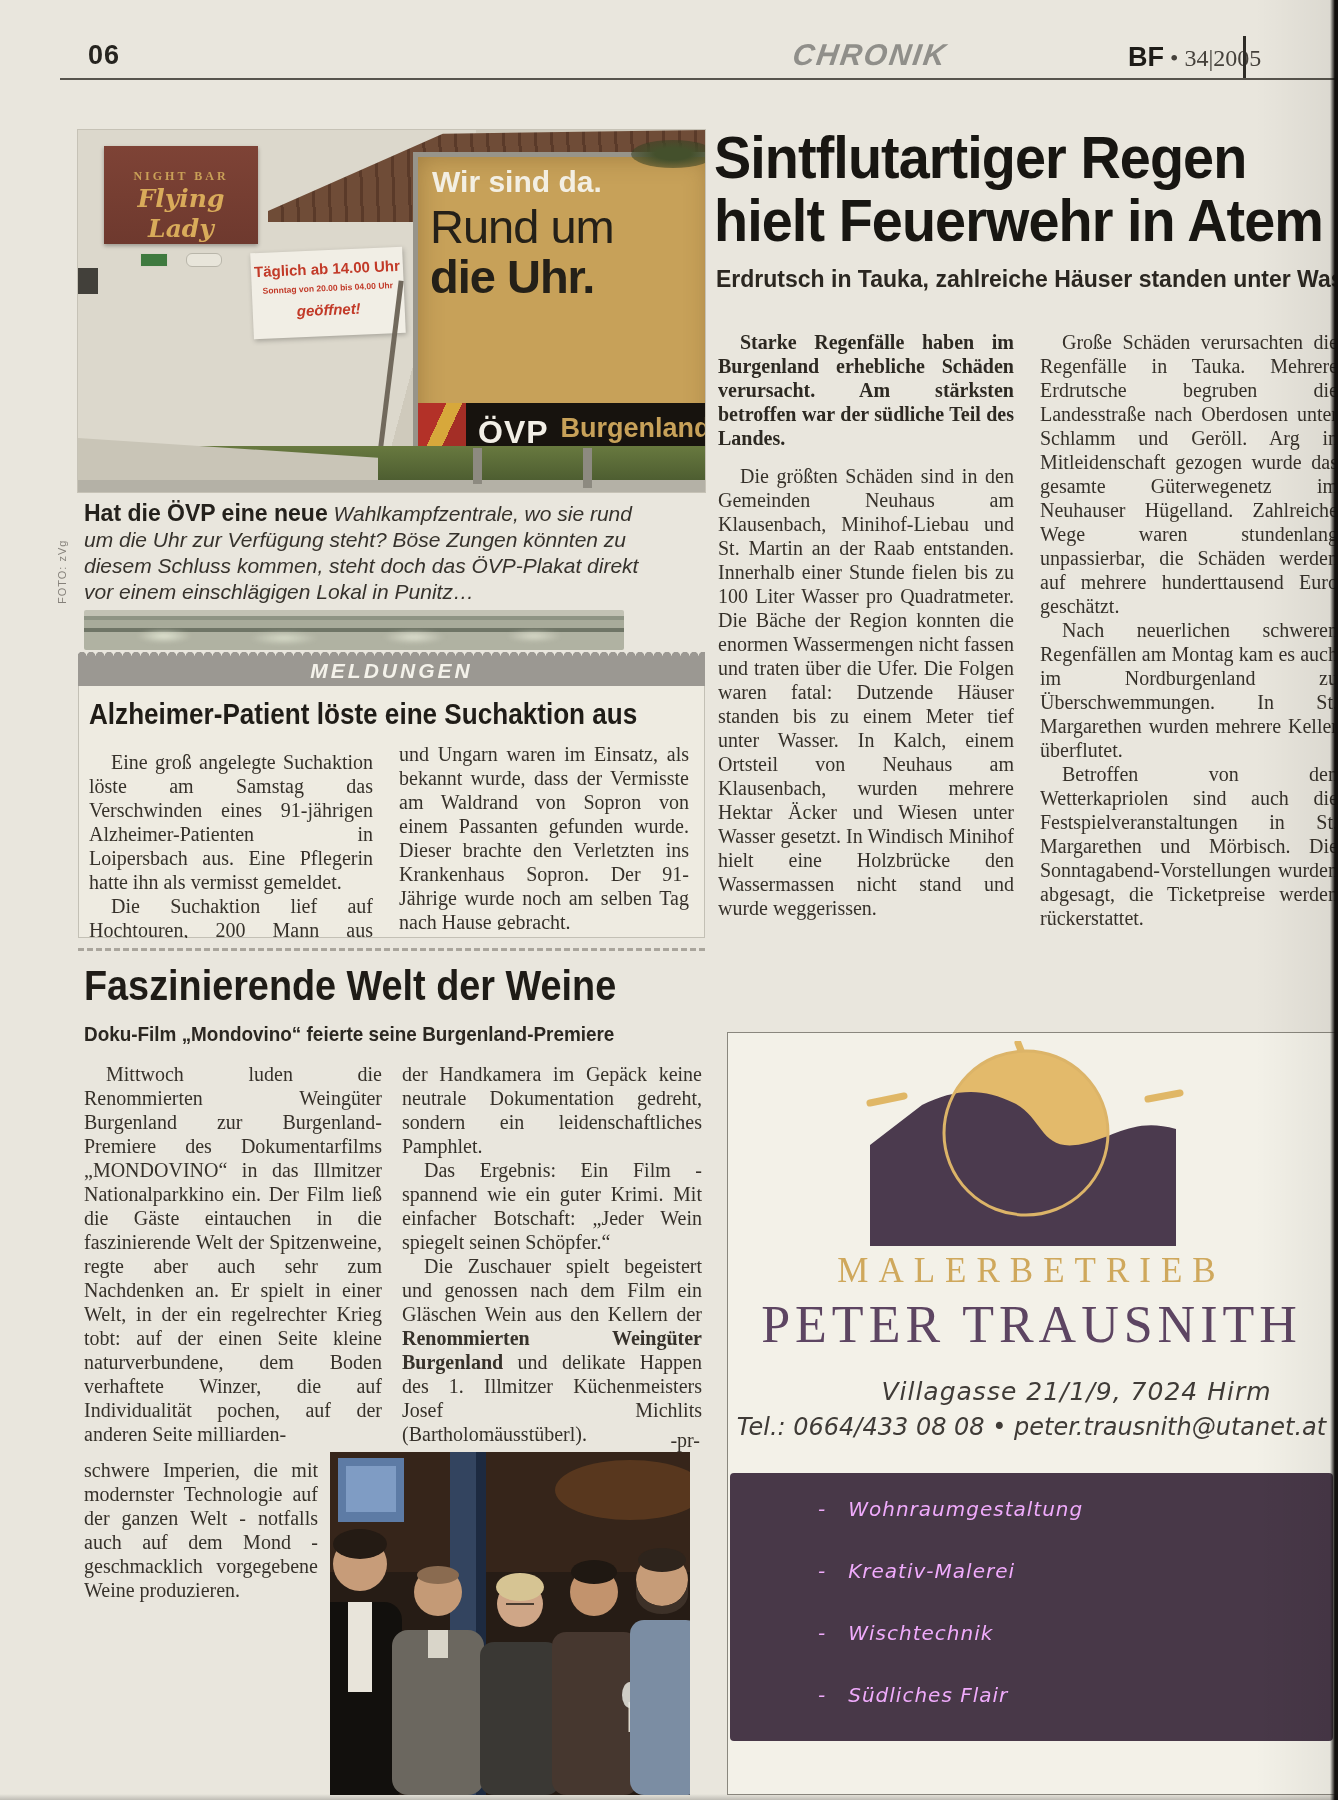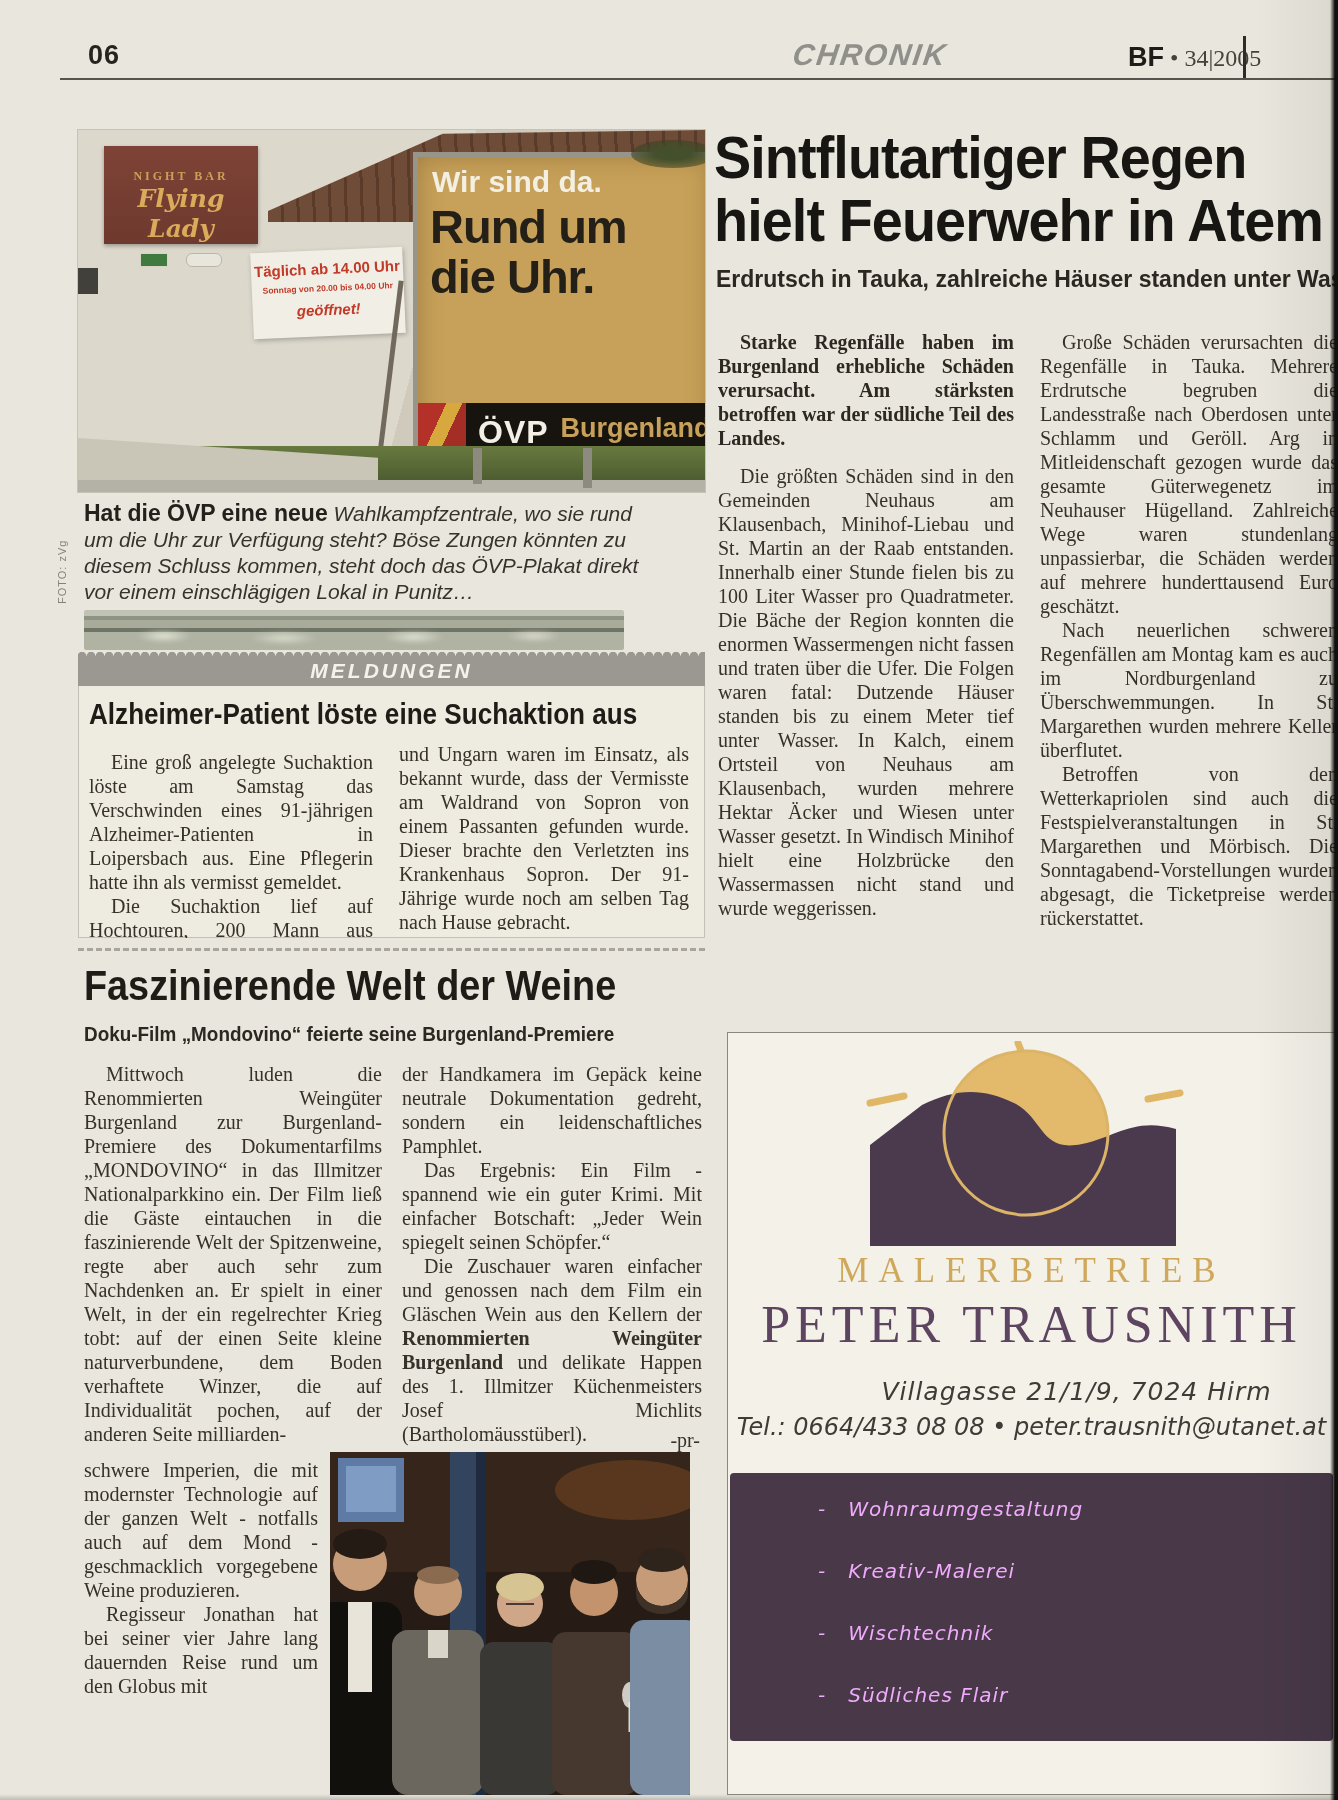--- a/index.html
+++ b/index.html
@@ -33,21 +33,21 @@
   .open-sign{position:absolute;left:174px;top:120px;width:152px;height:86px;background:#f1eee5;
              transform:rotate(-2.5deg);box-shadow:1px 2px 5px rgba(0,0,0,.25);text-align:center;padding-top:10px;box-sizing:border-box;}
   .os1{color:#c23a28;font-weight:bold;font-size:15px;}
   .os2{color:#c23a28;font-weight:600;font-size:8.5px;margin-top:6px;}
   .os3{color:#c23a28;font-weight:bold;font-style:italic;font-size:15px;margin-top:8px;}
   .window{position:absolute;left:0;top:138px;width:20px;height:26px;background:#42403a;}
   .pole{position:absolute;left:308px;top:150px;width:5px;height:208px;background:#71695c;transform:rotate(7deg);}
   .billboard{position:absolute;left:335px;top:22px;width:292px;height:296px;background:#c7a159;
              border:5px solid #97948a;box-shadow:inset 0 0 25px rgba(90,60,20,.35);}
   .bb-l1{position:absolute;left:14px;top:8px;color:#f3efe3;font-weight:600;font-size:30px;}
-  .bb-l2{position:absolute;left:12px;top:42px;color:#242018;font-weight:700;font-size:47px;letter-spacing:-1px;}
+  .bb-l2{position:absolute;left:12px;top:42px;color:#242018;font-weight:400;font-size:47px;letter-spacing:-1px;}
   .bb-l3{position:absolute;left:12px;top:92px;color:#242018;font-weight:800;font-size:47px;letter-spacing:-1px;}
   .bb-band{position:absolute;left:0;right:0;bottom:0;height:50px;display:flex;}
   .bb-flag{width:48px;background:linear-gradient(115deg,#b33128 0 40%,#d7a83b 40% 62%,#a42e26 62%);}
   .bb-dark{flex:1;background:#17130e;display:flex;align-items:center;gap:12px;padding-left:12px;overflow:hidden;}
   .bb-ovp{color:#f2efe6;font-weight:bold;font-size:32px;letter-spacing:1px;margin-top:8px;}
   .bb-region{color:#c7a159;font-weight:bold;font-size:27px;white-space:nowrap;}
   .tree{position:absolute;left:553px;top:10px;width:84px;height:28px;border-radius:50%;
         background:radial-gradient(#44502c 30%,rgba(54,64,34,.55) 70%,transparent);}
   .grass{position:absolute;left:0;top:316px;width:100%;height:36px;background:linear-gradient(#68793f,#4c5c30);}
   .walk{position:absolute;left:0;top:308px;width:300px;height:44px;background:#c9c5b7;
@@ -195,26 +195,25 @@
     <div class="wine-head cx">Faszinierende Welt der Weine</div>
   </div>
   <div class="abs" style="left:84px;top:1022px;width:700px;">
     <div class="wine-sub cx">Doku-Film „Mondovino“ feierte seine Burgenland-Premiere</div>
   </div>
   <div class="serif abs" style="left:84px;top:1062px;width:298px;height:392px;overflow:hidden;">
     <p>Mittwoch luden die Renommierten Weingüter Burgenland zur Burgenland-Premiere des Dokumentarfilms „MONDOVINO“ in das Illmitzer Nationalparkkino ein. Der Film ließ die Gäste eintauchen in die faszinierende Welt der Spitzenweine, regte aber auch sehr zum Nachdenken an. Er spielt in einer Welt, in der ein regelrechter Krieg tobt: auf der einen Seite kleine naturverbundene, dem Boden verhaftete Winzer, die auf Individualität pochen, auf der anderen Seite milliarden-</p>
   </div>
   <div class="serif abs" style="left:84px;top:1458px;width:234px;height:337px;overflow:hidden;">
     <p class="noindent">schwere Imperien, die mit modernster Technologie auf der ganzen Welt - notfalls auch auf dem Mond - geschmacklich vorgegebene Weine produzieren.</p>
-    <p>Regisseur Jonathan hat bei seiner vier Jahre lang dauernden Reise rund um den Globus mit</p>
   </div>
   <div class="serif abs" style="left:402px;top:1062px;width:300px;height:390px;">
     <p class="noindent">der Handkamera im Gepäck keine neutrale Dokumentation gedreht, sondern ein leidenschaftliches Pamphlet.</p>
     <p>Das Ergebnis: Ein Film - spannend wie ein guter Krimi. Mit einfacher Botschaft: „Jeder Wein spiegelt seinen Schöpfer.“</p>
-    <p><span>Die Zuschauer waren einfacher und genossen nach dem Film ein Gläschen Wein aus den Kellern der </span><b>Renommierten Weingüter Burgenland</b><span> und delikate Happen des 1. Illmitzer Küchenmeisters Josef Michlits (Bartholomäusstüberl).</span></p>
+    <p><span>Die Zuschauer spielt begeistert und genossen nach dem Film ein Gläschen Wein aus den Kellern der </span><b>Renommierten Weingüter Burgenland</b><span> und delikate Happen des 1. Illmitzer Küchenmeisters Josef Michlits (Bartholomäusstüberl).</span></p>
     <span class="byline">-pr-</span>
   </div>
 
   <div class="abs" style="left:330px;top:1452px;width:360px;height:343px;overflow:hidden;">
     <svg width="360" height="343" viewBox="0 0 360 343">
       <rect width="360" height="343" fill="#261c15"></rect>
       <rect width="360" height="120" fill="#3d2a1c" opacity="0.7"></rect>
       <ellipse cx="300" cy="38" rx="75" ry="30" fill="#7a4a22" opacity="0.5"></ellipse>
       <rect x="8" y="6" width="66" height="64" fill="#5d7ba5"></rect>
       <rect x="16" y="14" width="50" height="46" fill="#7f9cc4"></rect>

